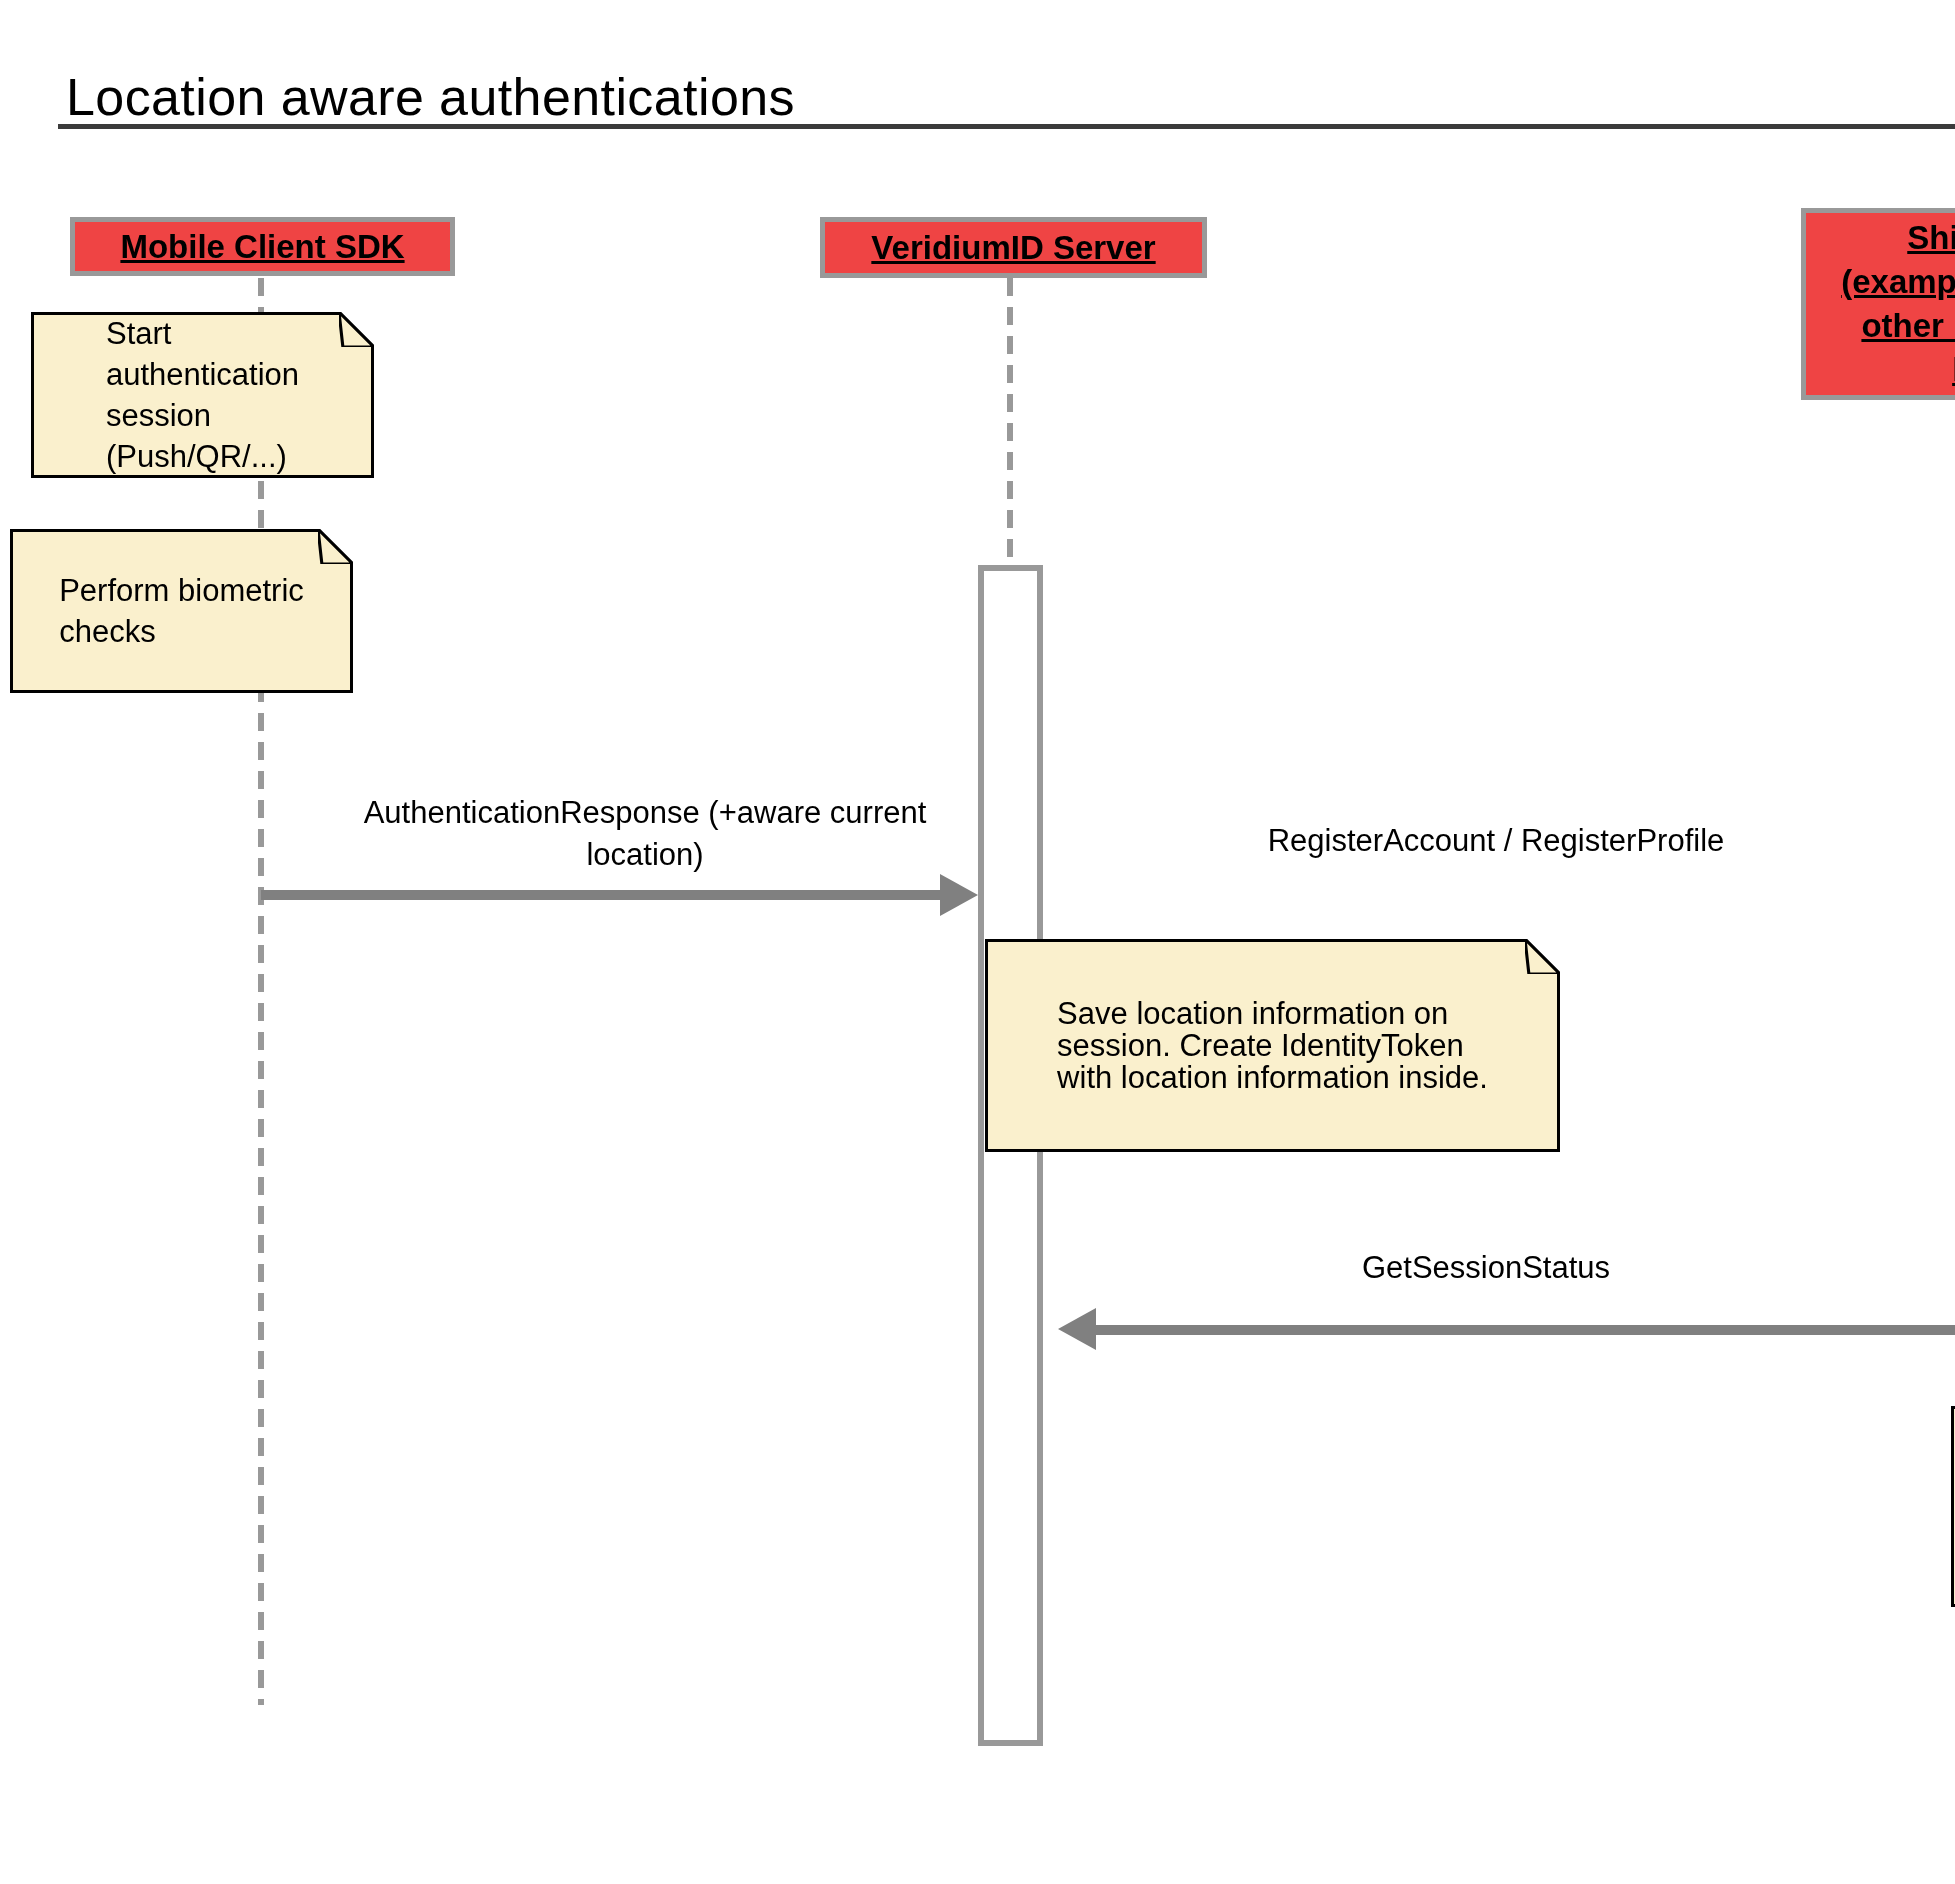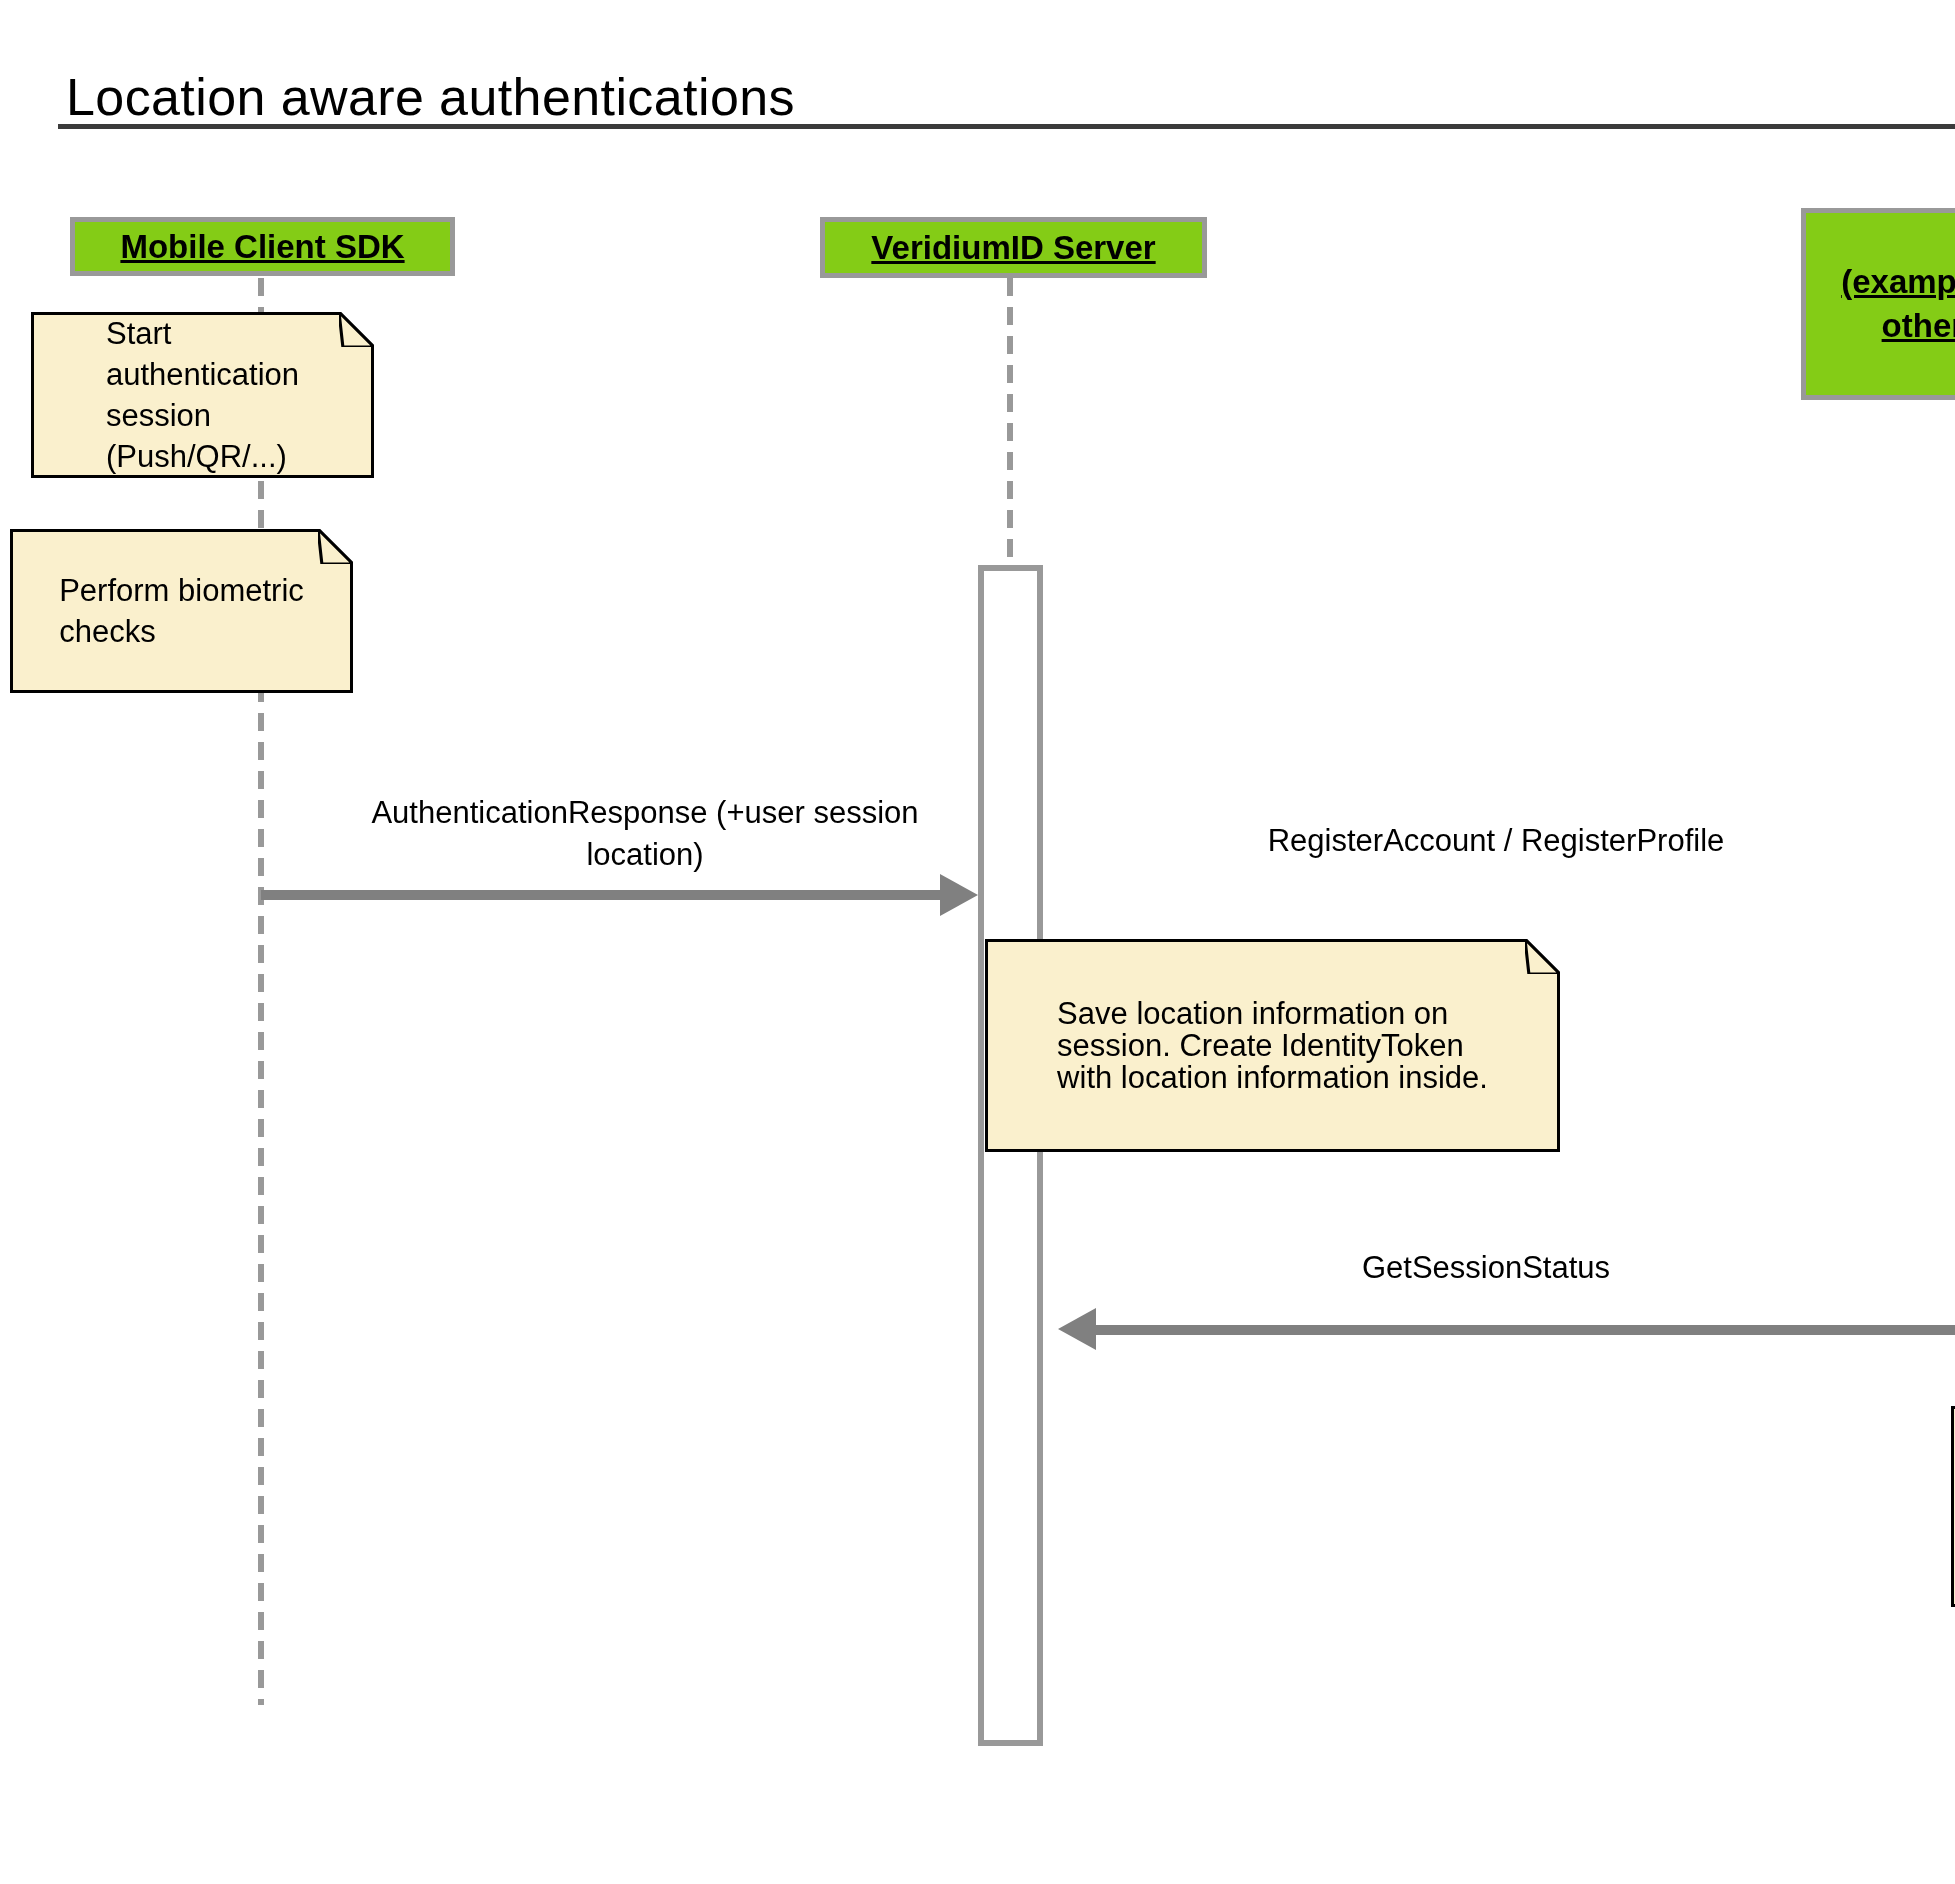--- a/index.html
+++ b/index.html
@@ -16,22 +16,22 @@
   .lifeline { width:5.5px; z-index:1;
     background:repeating-linear-gradient(to bottom, #999999 0 18px, transparent 18px 29px); }
   #lifeline-mobile      { left:258px;  top:278px;  height:1427px; }
   #lifeline-veridium    { left:1007px; top:278px;  height:288px;  }
 
   
   .bar { border:6.3px solid #999999; background:#ffffff; box-sizing:border-box; z-index:2; }
   #bar-veridium { left:978px; top:565px; width:65px; height:1181px; }
 
   
-  .participant { border:5.5px solid #999999; background:#84cc16; box-sizing:border-box;
-    display:flex; align-items:center; justify-content:center; text-align:right;
+  .participant { border:5.5px solid #999999; background:#ef4444; box-sizing:border-box;
+    display:flex; align-items:center; justify-content:center; text-align:center;
     font-weight:bold; font-size:33px; line-height:44px; z-index:3; white-space:pre-line; }
   .participant span { text-decoration:underline; }
   #participant-mobile   { left:70px;  top:217px; width:385px; height:59px; }
   #participant-veridium { left:820px; top:217px; width:387px; height:61px; }
   #participant-shib     { left:1801px; top:208px; width:383px; height:192px; }
 
   
   .note { background:#FAF0CD; border:3.1px solid #000; box-sizing:border-box;
     display:flex; align-items:center; justify-content:center; text-align:left;
     font-size:31px; line-height:41px; white-space:pre-line; z-index:3; }
@@ -110,21 +110,21 @@
   <span>Save location information on
 session. Create IdentityToken
 with location information inside.</span>
 </div>
 
 <div class="abs note" id="note-saml">
   
   
 </div>
 
-<div class="abs msg-label" id="label-authresponse">AuthenticationResponse (+user session
+<div class="abs msg-label" id="label-authresponse">AuthenticationResponse (+aware current
 location)</div>
 <div class="abs msg-label" id="label-register">RegisterAccount / RegisterProfile</div>
 <div class="abs msg-label" id="label-getsession">GetSessionStatus</div>
 
 <div class="abs shaft" id="arrow1-shaft"></div>
 <div class="abs" id="arrow1-head"></div>
 <div class="abs shaft" id="arrow2-shaft"></div>
 <div class="abs" id="arrow2-head"></div>
 
 

